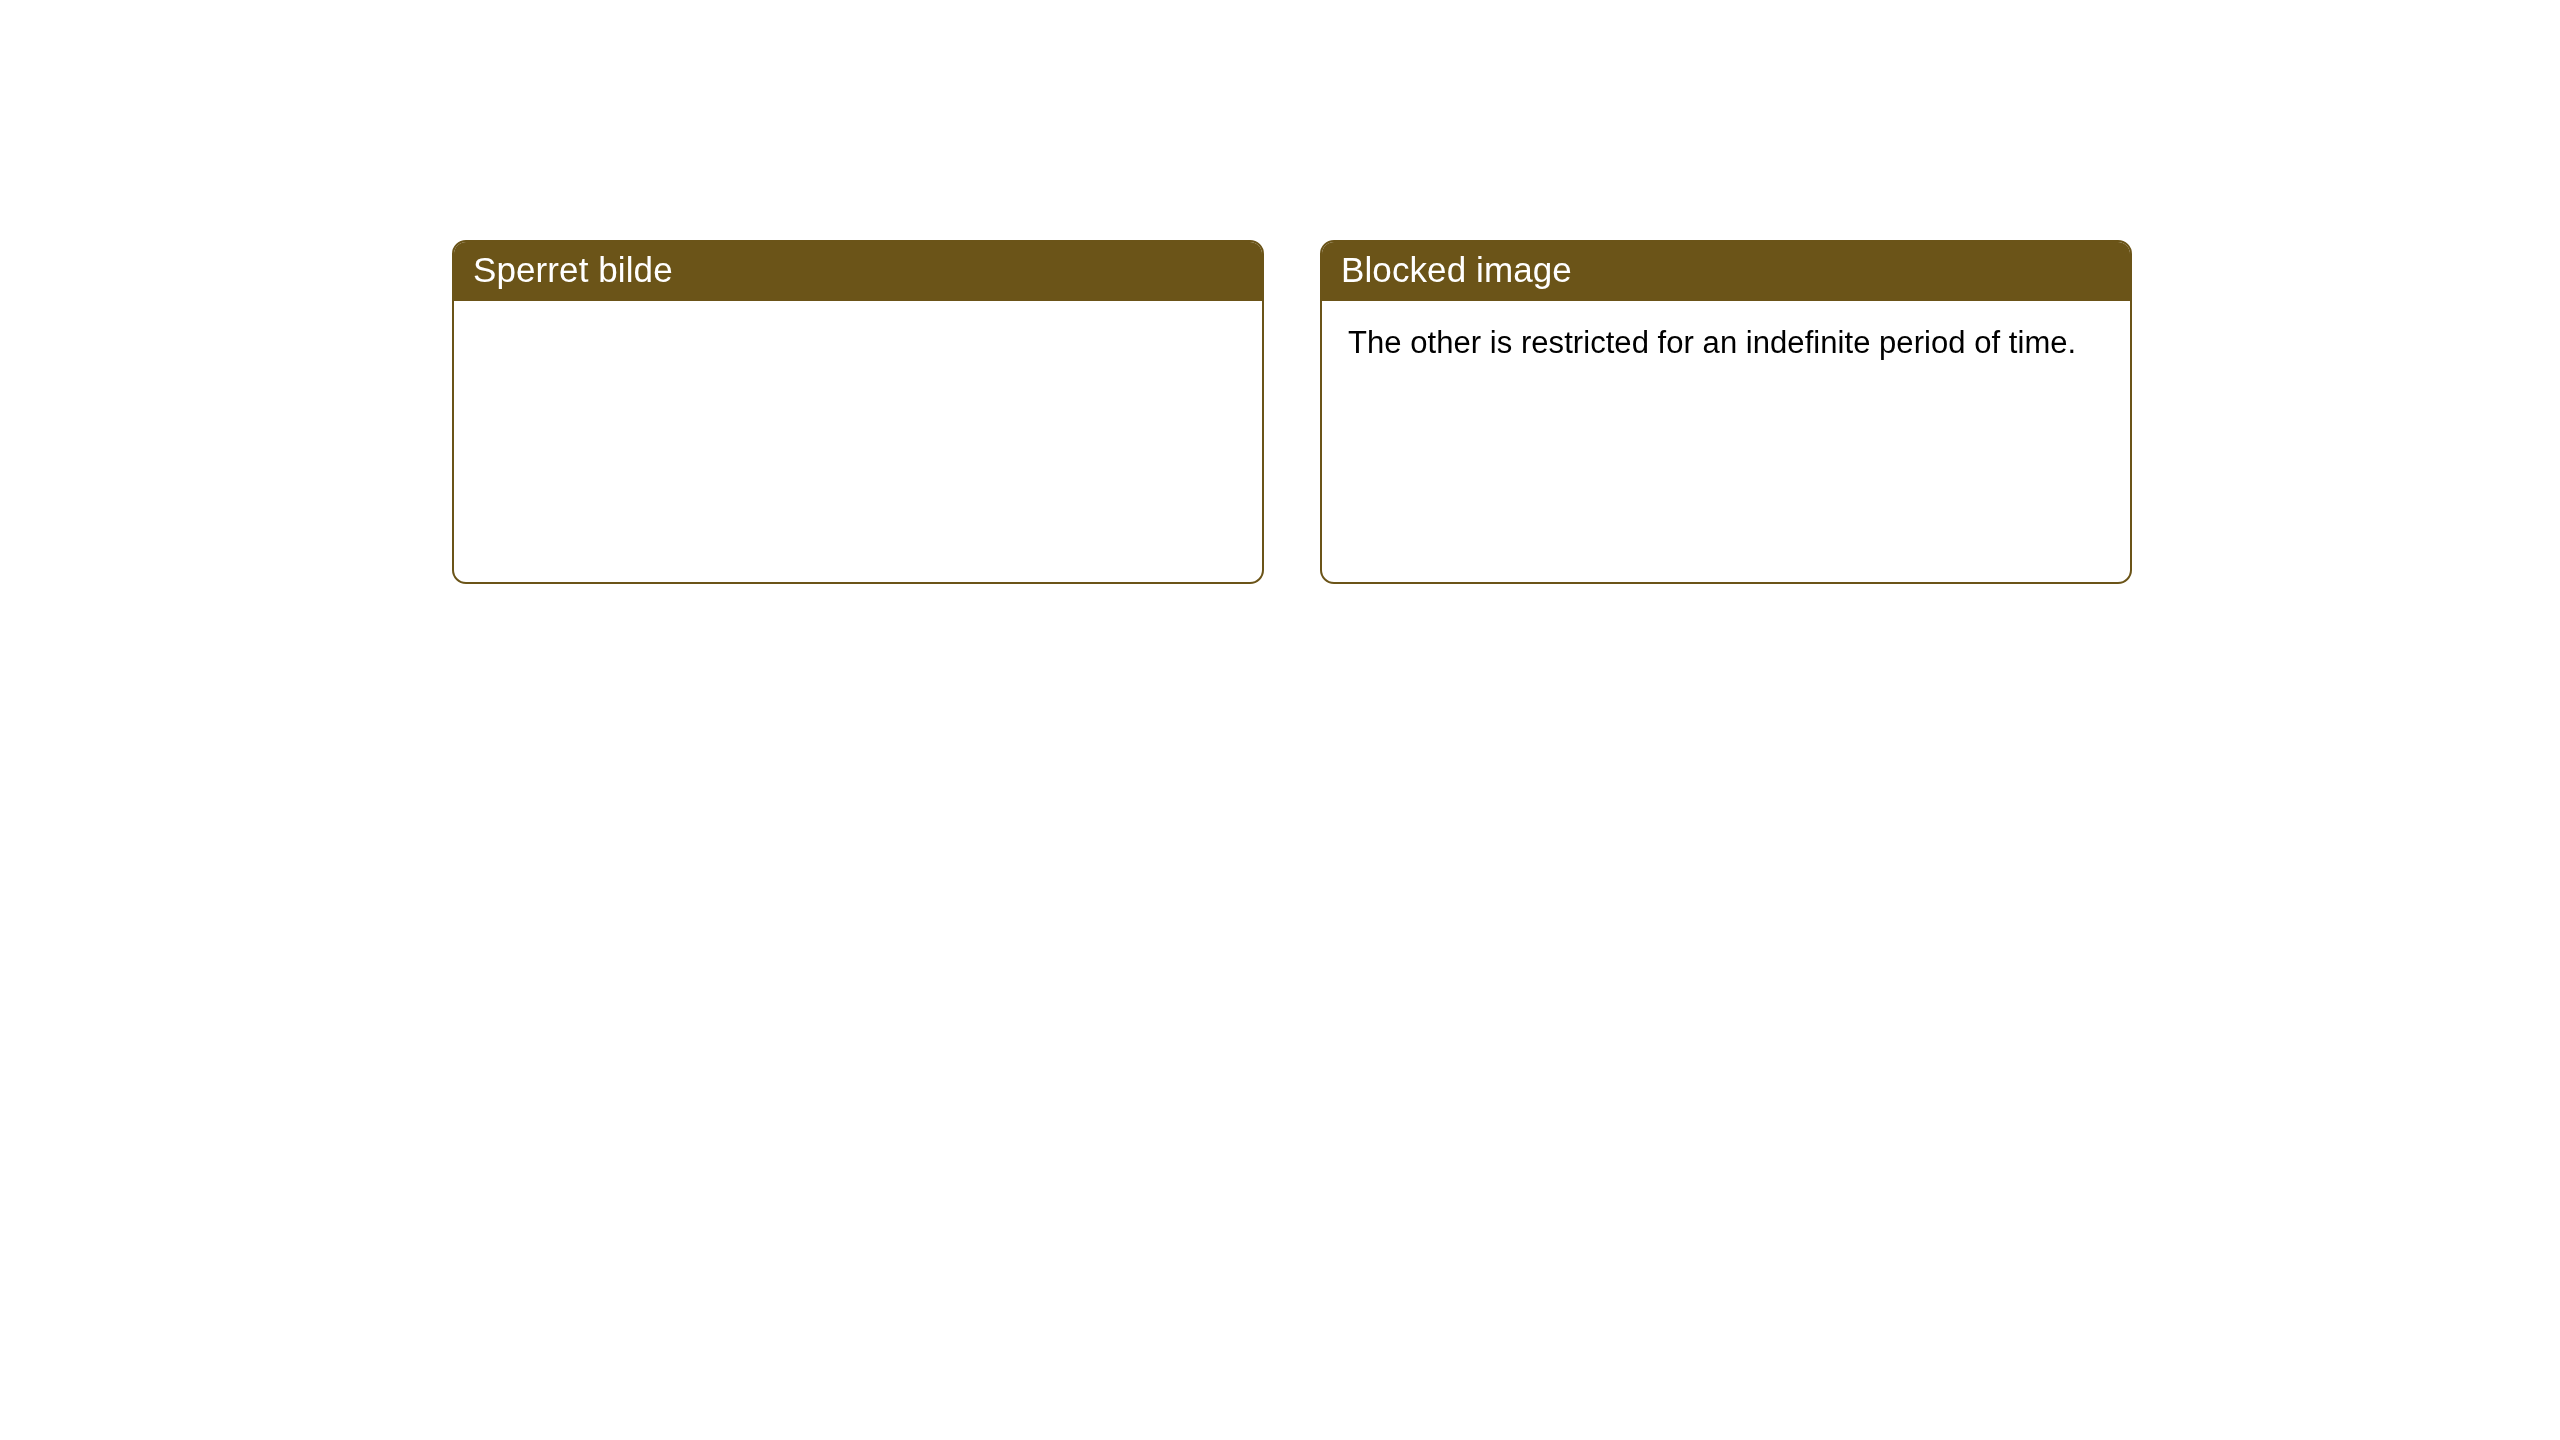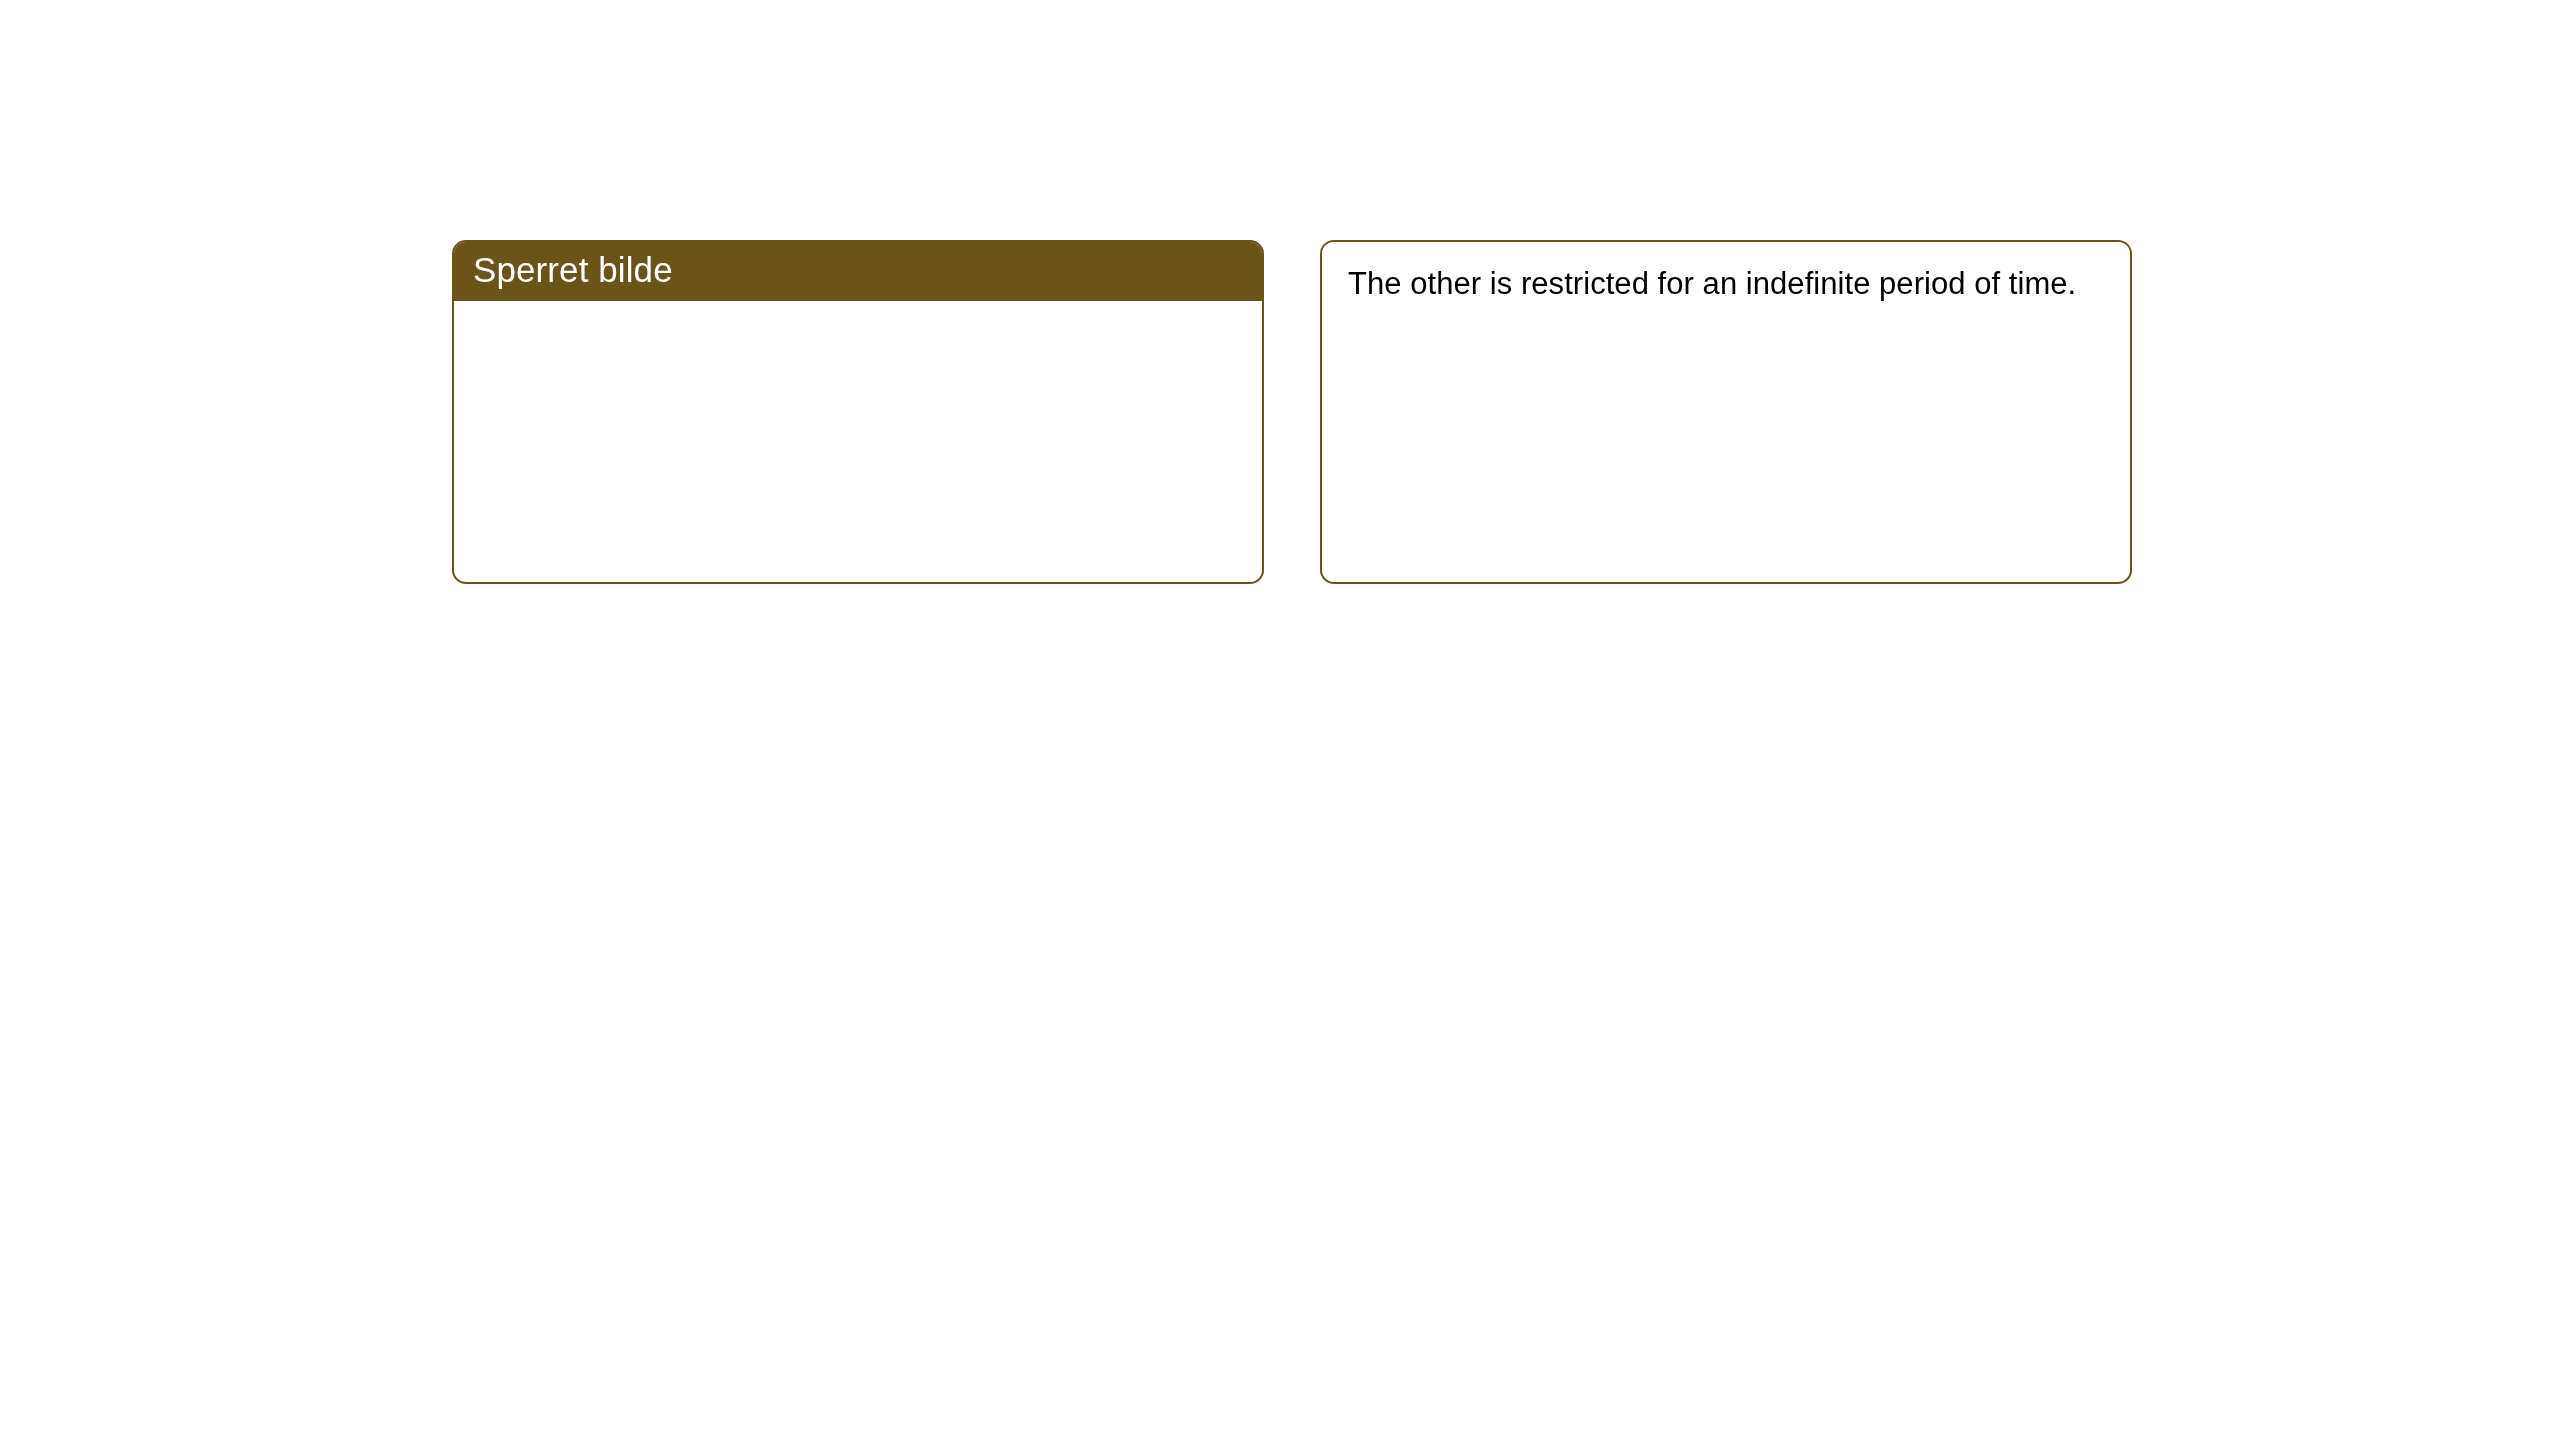--- a/index.html
+++ b/index.html
@@ -83,18 +83,21 @@
 
 <div id="canvas">
 
   <section class="notice-card" id="card-no">
     <header class="card-header">
       <h2 class="card-title">Sperret bilde</h2>
     </header>
   </section>
 
   <section class="notice-card" id="card-en">
+    <header class="card-header">
+      <h2 class="card-title">Blocked image</h2>
+    </header>
     <div class="card-body">
       <p class="card-paragraph">The other is restricted for an indefinite period of time.</p>
     </div>
   </section>
 
 </div>
 
 </body></html>

